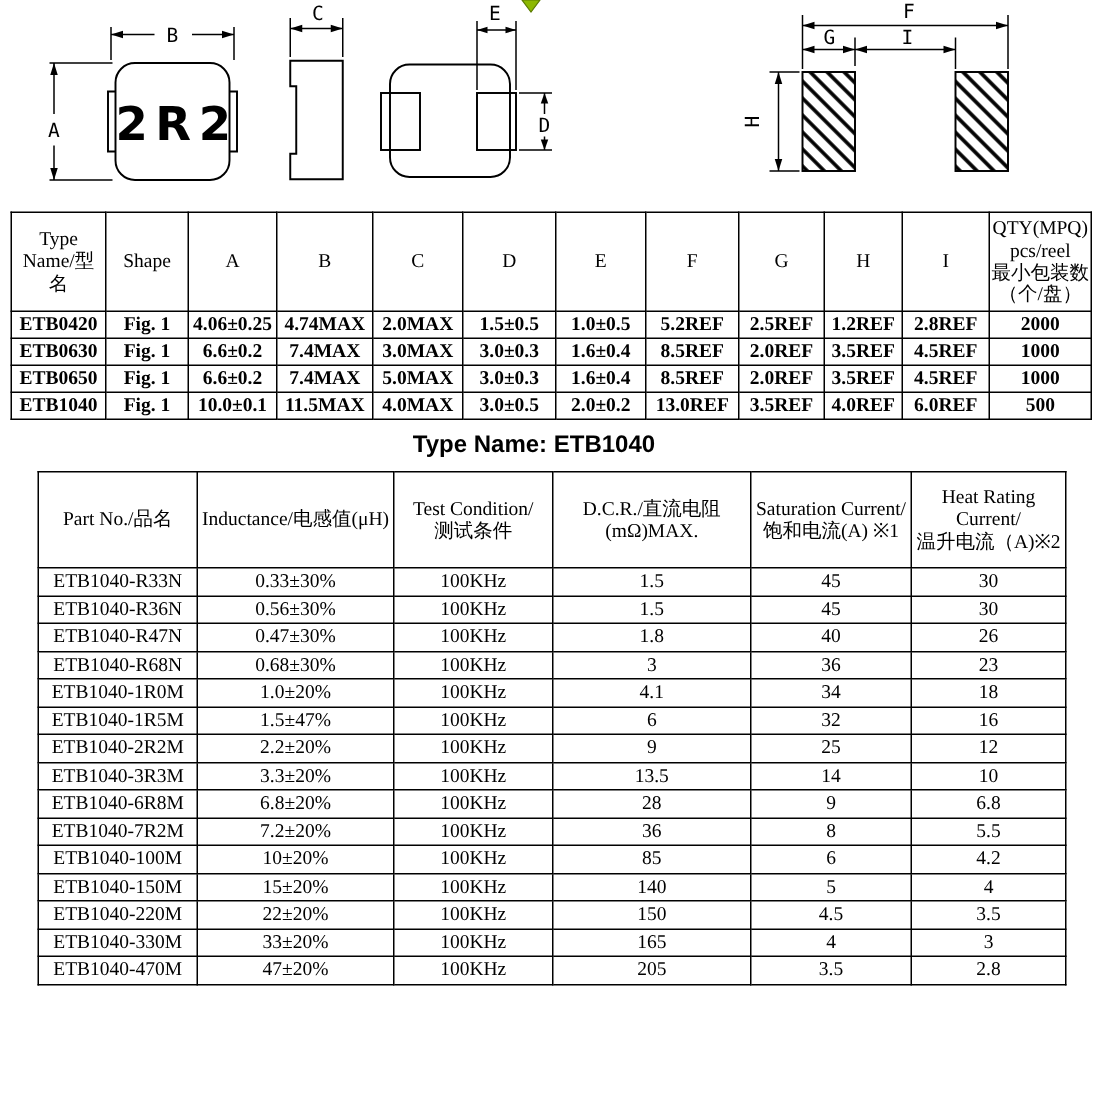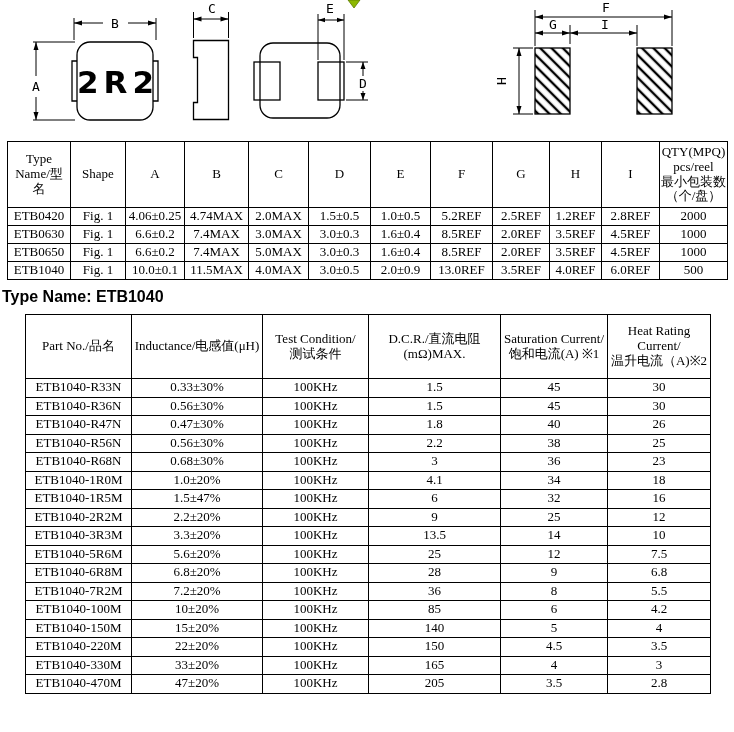--- a/index.html
+++ b/index.html
@@ -12,24 +12,24 @@
   table { border-collapse:collapse; table-layout:fixed; background:#fff; }
   th, td {
     border:1px solid #000; text-align:center; vertical-align:middle;
     font-size:13px; font-weight:normal; line-height:1.15; padding:0 1px;
     overflow:hidden;
   }
   th { white-space:pre-line;margin-left:40px; }
 
   .dim-table { position:absolute; left:7px; top:141px; width:720px; }
   .dim-table th { height:66px; }
-  .dim-table td { height:18px; }
+  .dim-table td { height:18px;font-weight:bold; }
 
   .type-heading {
-    position:absolute; left:2px; top:288px; width:688px; text-align:left;
+    position:absolute; left:12px; top:288px; width:688px; text-align:center;
     font-family:"Liberation Sans", sans-serif; font-weight:bold; font-size:16px;
   }
 
   .spec-table { position:absolute; left:25px; top:314px; width:685px; }
   .spec-table th { height:64px; }
   .spec-table td { height:18.5px; }
 
   .cad-line { stroke:#000; stroke-width:1.3; fill:none; }
   .cad-thin { stroke:#000; stroke-width:1; fill:none; }
   .cad-fill { fill:#000; stroke:none; }
@@ -219,21 +219,21 @@
           <td>1000</td>
         </tr>
 
         <tr>
           <td>ETB1040</td>
           <td>Fig. 1</td>
           <td>10.0±0.1</td>
           <td>11.5MAX</td>
           <td>4.0MAX</td>
           <td>3.0±0.5</td>
-          <td>2.0±0.9</td>
+          <td>2.0±0.2</td>
           <td>13.0REF</td>
           <td>3.5REF</td>
           <td>4.0REF</td>
           <td>6.0REF</td>
           <td>500</td>
         </tr>
       </tbody>
   </table>
 
   <div class="type-heading">Type Name: ETB1040</div>
@@ -284,28 +284,20 @@
 
         <tr>
           <td>ETB1040-R47N</td>
           <td>0.47±30%</td>
           <td>100KHz</td>
           <td>1.8</td>
           <td>40</td>
           <td>26</td>
         </tr>
 
-        <tr>
-          <td>ETB1040-R56N</td>
-          <td>0.56±30%</td>
-          <td>100KHz</td>
-          <td>2.2</td>
-          <td>38</td>
-          <td>25</td>
-        </tr>
 
         <tr>
           <td>ETB1040-R68N</td>
           <td>0.68±30%</td>
           <td>100KHz</td>
           <td>3</td>
           <td>36</td>
           <td>23</td>
         </tr>
 
@@ -339,28 +331,20 @@
         <tr>
           <td>ETB1040-3R3M</td>
           <td>3.3±20%</td>
           <td>100KHz</td>
           <td>13.5</td>
           <td>14</td>
           <td>10</td>
         </tr>
 
 
-        <tr>
-          <td>ETB1040-5R6M</td>
-          <td>5.6±20%</td>
-          <td>100KHz</td>
-          <td>25</td>
-          <td>12</td>
-          <td>7.5</td>
-        </tr>
 
         <tr>
           <td>ETB1040-6R8M</td>
           <td>6.8±20%</td>
           <td>100KHz</td>
           <td>28</td>
           <td>9</td>
           <td>6.8</td>
         </tr>
 

